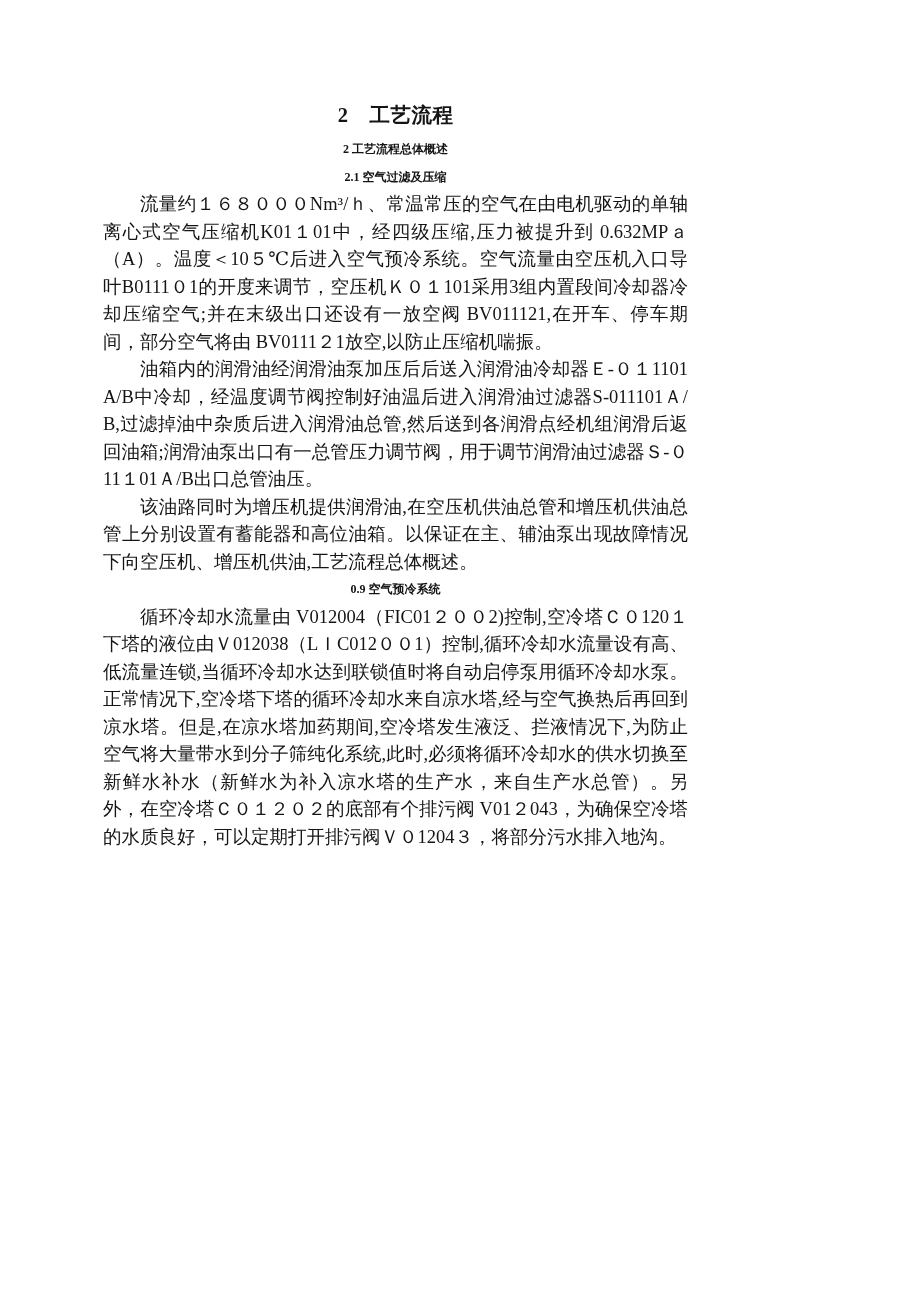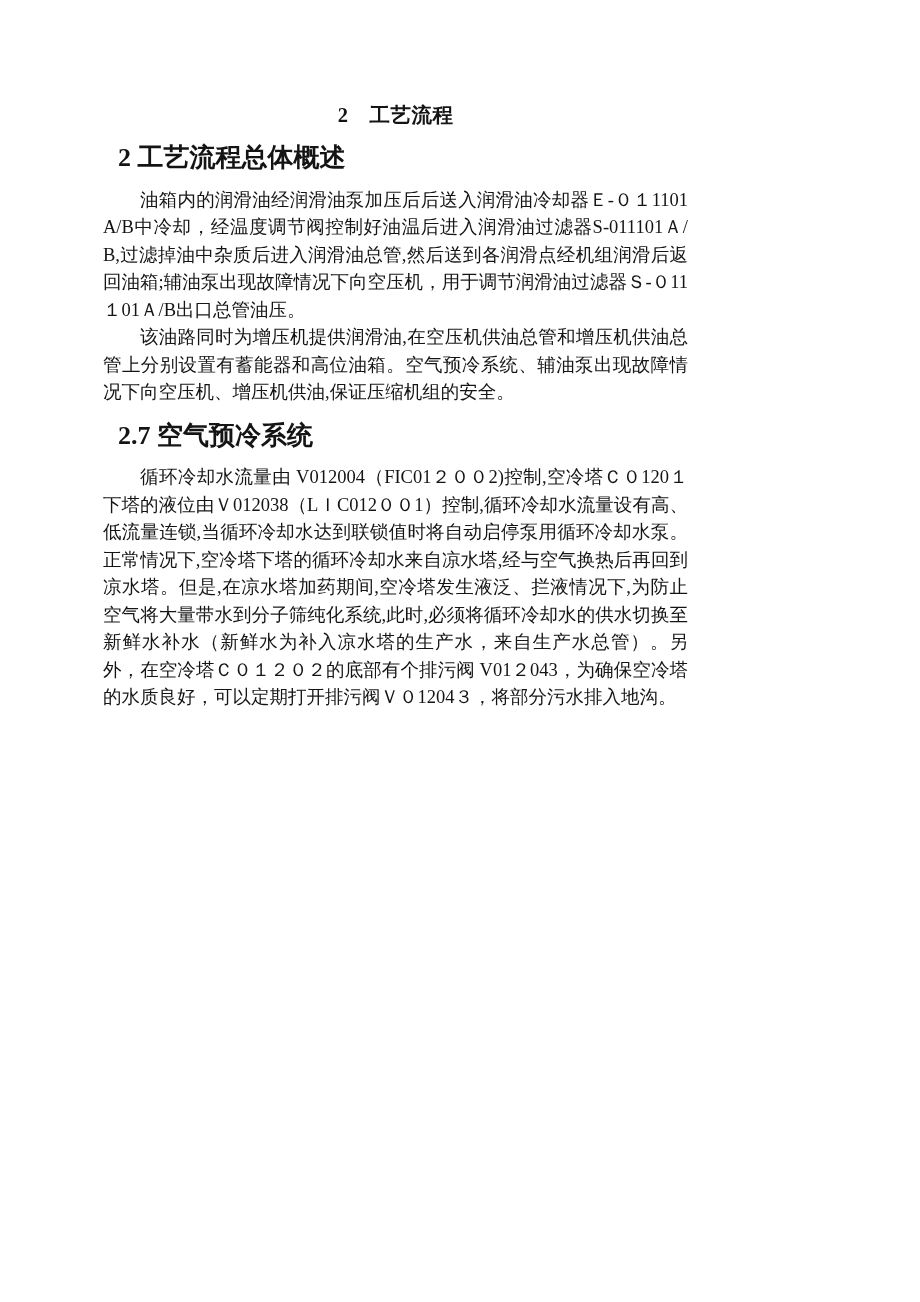--- a/index.html
+++ b/index.html
@@ -22,47 +22,50 @@
   .doc-title {
     text-align: center;
     font-weight: bold;
     font-size: 20.5px;
     line-height: 27px;
     margin: 0 0 7px 0;
     letter-spacing: 0.5px;
   }
   .sec-heading {
     font-weight: bold;
-    font-size: 26px;
+    font-size: 12px;
     line-height: 27.5px;
-    margin: 15px;
+    margin: 0;
+    text-align: center;
   }
   .body-para {
     font-size: 18.5px;
     line-height: 27.5px;
     text-align: justify;
     text-indent: 2em;
     margin: 0;
     word-break: break-all;
   }
 </style>
 </head>
 <body>
 
 <div class="page">
   <div class="doc-title">2　工艺流程</div>
 
   <div class="sec-heading">2 工艺流程总体概述</div>
 
+  <div class="sec-heading">2.1 空气过滤及压缩</div>
 
 
+  <p class="body-para">流量约１６８０００Nm³/ｈ、常温常压的空气在由电机驱动的单轴离心式空气压缩机K01１01中，经四级压缩,压力被提升到 0.632MPａ（A）。温度＜10５℃后进入空气预冷系统。空气流量由空压机入口导叶B0111０1的开度来调节，空压机Ｋ０１101采用3组内置段间冷却器冷却压缩空气;并在末级出口还设有一放空阀 BV011121,在开车、停车期间，部分空气将由 BV0111２1放空,以防止压缩机喘振。</p>
 
 
-  <p class="body-para">油箱内的润滑油经润滑油泵加压后后送入润滑油冷却器Ｅ-０１1101A/B中冷却，经温度调节阀控制好油温后进入润滑油过滤器S-011101Ａ/B,过滤掉油中杂质后进入润滑油总管,然后送到各润滑点经机组润滑后返回油箱;辅油泵出现故障情况下向空压机，用于调节润滑油过滤器Ｓ-０11１01Ａ/B出口总管油压。</p>
+  <p class="body-para">油箱内的润滑油经润滑油泵加压后后送入润滑油冷却器Ｅ-０１1101A/B中冷却，经温度调节阀控制好油温后进入润滑油过滤器S-011101Ａ/B,过滤掉油中杂质后进入润滑油总管,然后送到各润滑点经机组润滑后返回油箱;润滑油泵出口有一总管压力调节阀，用于调节润滑油过滤器Ｓ-０11１01Ａ/B出口总管油压。</p>
 
-  <p class="body-para">该油路同时为增压机提供润滑油,在空压机供油总管和增压机供油总管上分别设置有蓄能器和高位油箱。空气预冷系统、辅油泵出现故障情况下向空压机、增压机供油,保证压缩机组的安全。</p>
+  <p class="body-para">该油路同时为增压机提供润滑油,在空压机供油总管和增压机供油总管上分别设置有蓄能器和高位油箱。以保证在主、辅油泵出现故障情况下向空压机、增压机供油,工艺流程总体概述。</p>
 
-  <div class="sec-heading">2.7 空气预冷系统</div>
+  <div class="sec-heading">0.9 空气预冷系统</div>
 
 
   <p class="body-para">循环冷却水流量由 V012004（FIC01２００2)控制,空冷塔Ｃ０120１下塔的液位由Ｖ012038（LＩC012００1）控制,循环冷却水流量设有高、低流量连锁,当循环冷却水达到联锁值时将自动启停泵用循环冷却水泵。正常情况下,空冷塔下塔的循环冷却水来自凉水塔,经与空气换热后再回到凉水塔。但是,在凉水塔加药期间,空冷塔发生液泛、拦液情况下,为防止空气将大量带水到分子筛纯化系统,此时,必须将循环冷却水的供水切换至新鲜水补水（新鲜水为补入凉水塔的生产水，来自生产水总管）。另外，在空冷塔Ｃ０１２０２的底部有个排污阀 V01２043，为确保空冷塔的水质良好，可以定期打开排污阀Ｖ０1204３，将部分污水排入地沟。</p>
 
 </div>
 
 </body></html>

